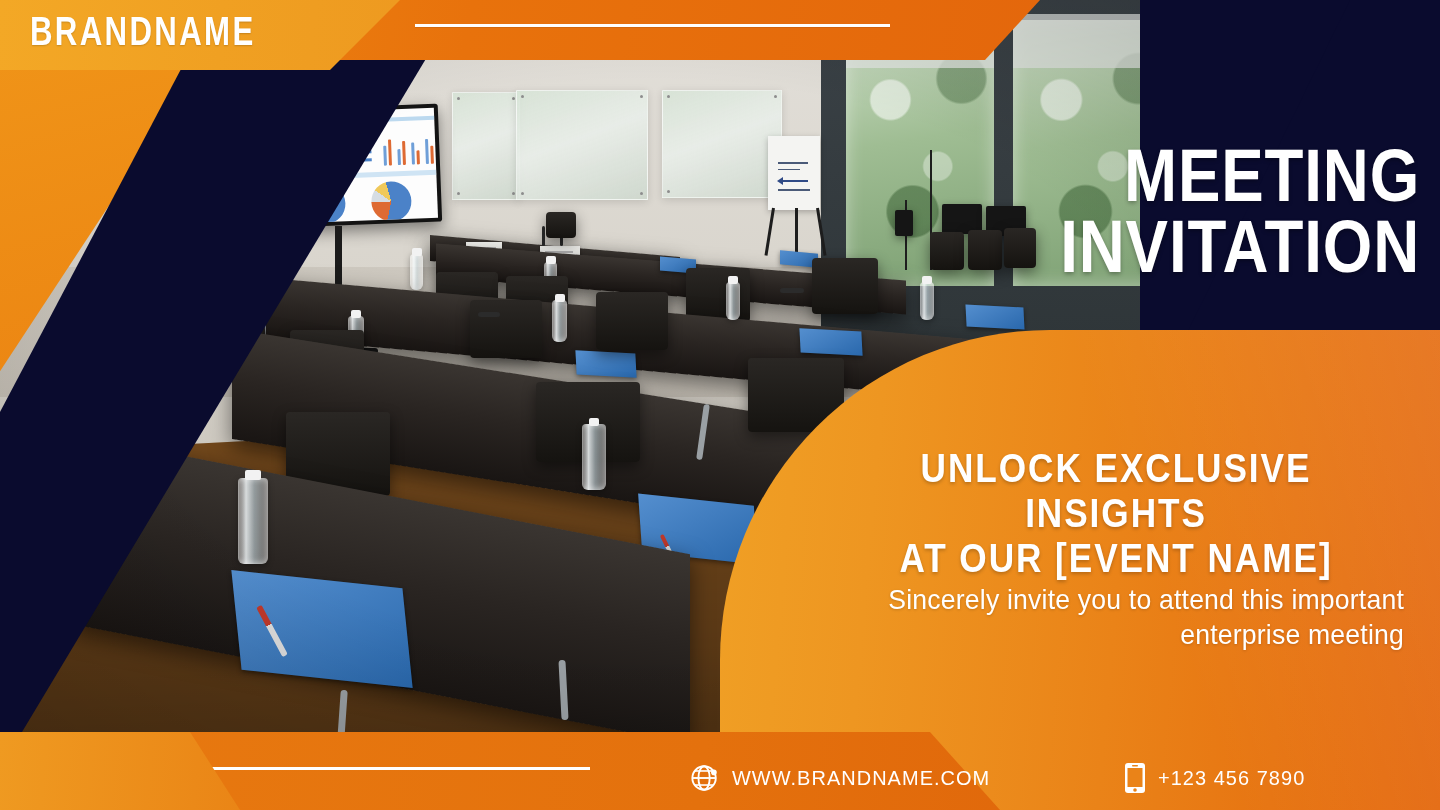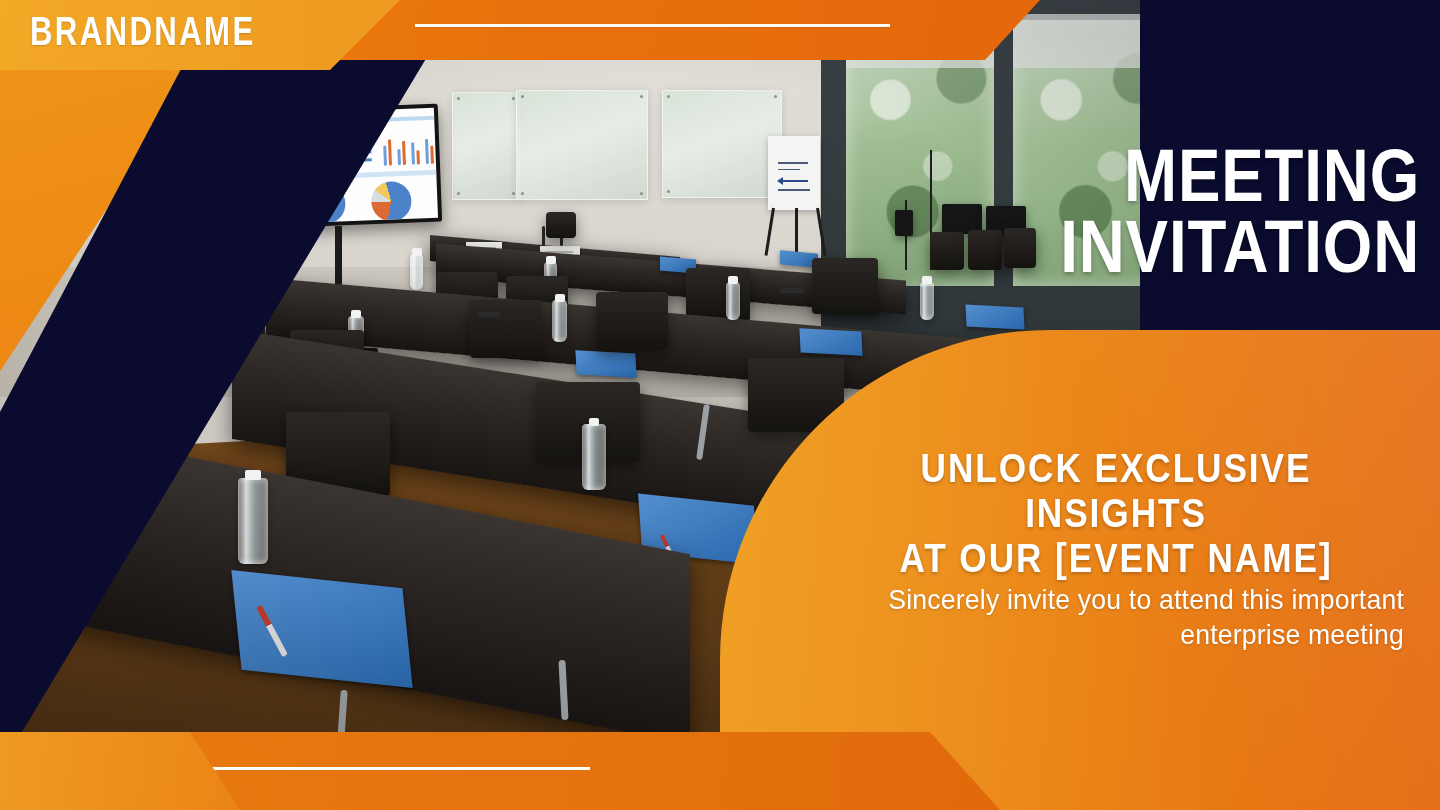--- a/index.html
+++ b/index.html
@@ -453,17 +453,37 @@
     <span class="h2">AT OUR  [EVENT NAME]</span>
   </div>
 
   <div class="subtitle">
     <span>Sincerely invite you to attend this important</span>
     <span class="s2">enterprise meeting</span>
   </div>
 
   <div class="footer">
 
-
+    <div class="f-item">
+      <svg class="f-icon" viewBox="0 0 32 32">
+        <circle cx="15" cy="16" r="12.5" fill="none" stroke="#ffffff" stroke-width="2"></circle>
+        <ellipse cx="15" cy="16" rx="6" ry="12.5" fill="none" stroke="#ffffff" stroke-width="2"></ellipse>
+        <line x1="2.5" y1="16" x2="27.5" y2="16" stroke="#ffffff" stroke-width="2"></line>
+        <line x1="5" y1="8.5" x2="25" y2="8.5" stroke="#ffffff" stroke-width="1.7"></line>
+        <line x1="5" y1="23.5" x2="25" y2="23.5" stroke="#ffffff" stroke-width="1.7"></line>
+        <circle cx="25.5" cy="10" r="3" fill="#ffffff"></circle>
+      </svg>
+      <span class="f-text">WWW.BRANDNAME.COM</span>
+    </div>
+
+    <div class="f-item">
+      <svg class="f-icon phone" viewBox="0 0 22 32">
+        <rect x="1" y="1" width="20" height="30" rx="3" fill="#ffffff"></rect>
+        <rect x="3.5" y="6" width="15" height="19" fill="#EA8318"></rect>
+        <circle cx="11" cy="28" r="1.8" fill="#EA8318"></circle>
+        <rect x="8" y="3" width="6" height="1.4" rx="0.7" fill="#EA8318"></rect>
+      </svg>
+      <span class="f-text">+123 456 7890</span>
+    </div>
 
   </div>
 
 </div>
 
 </body></html>

